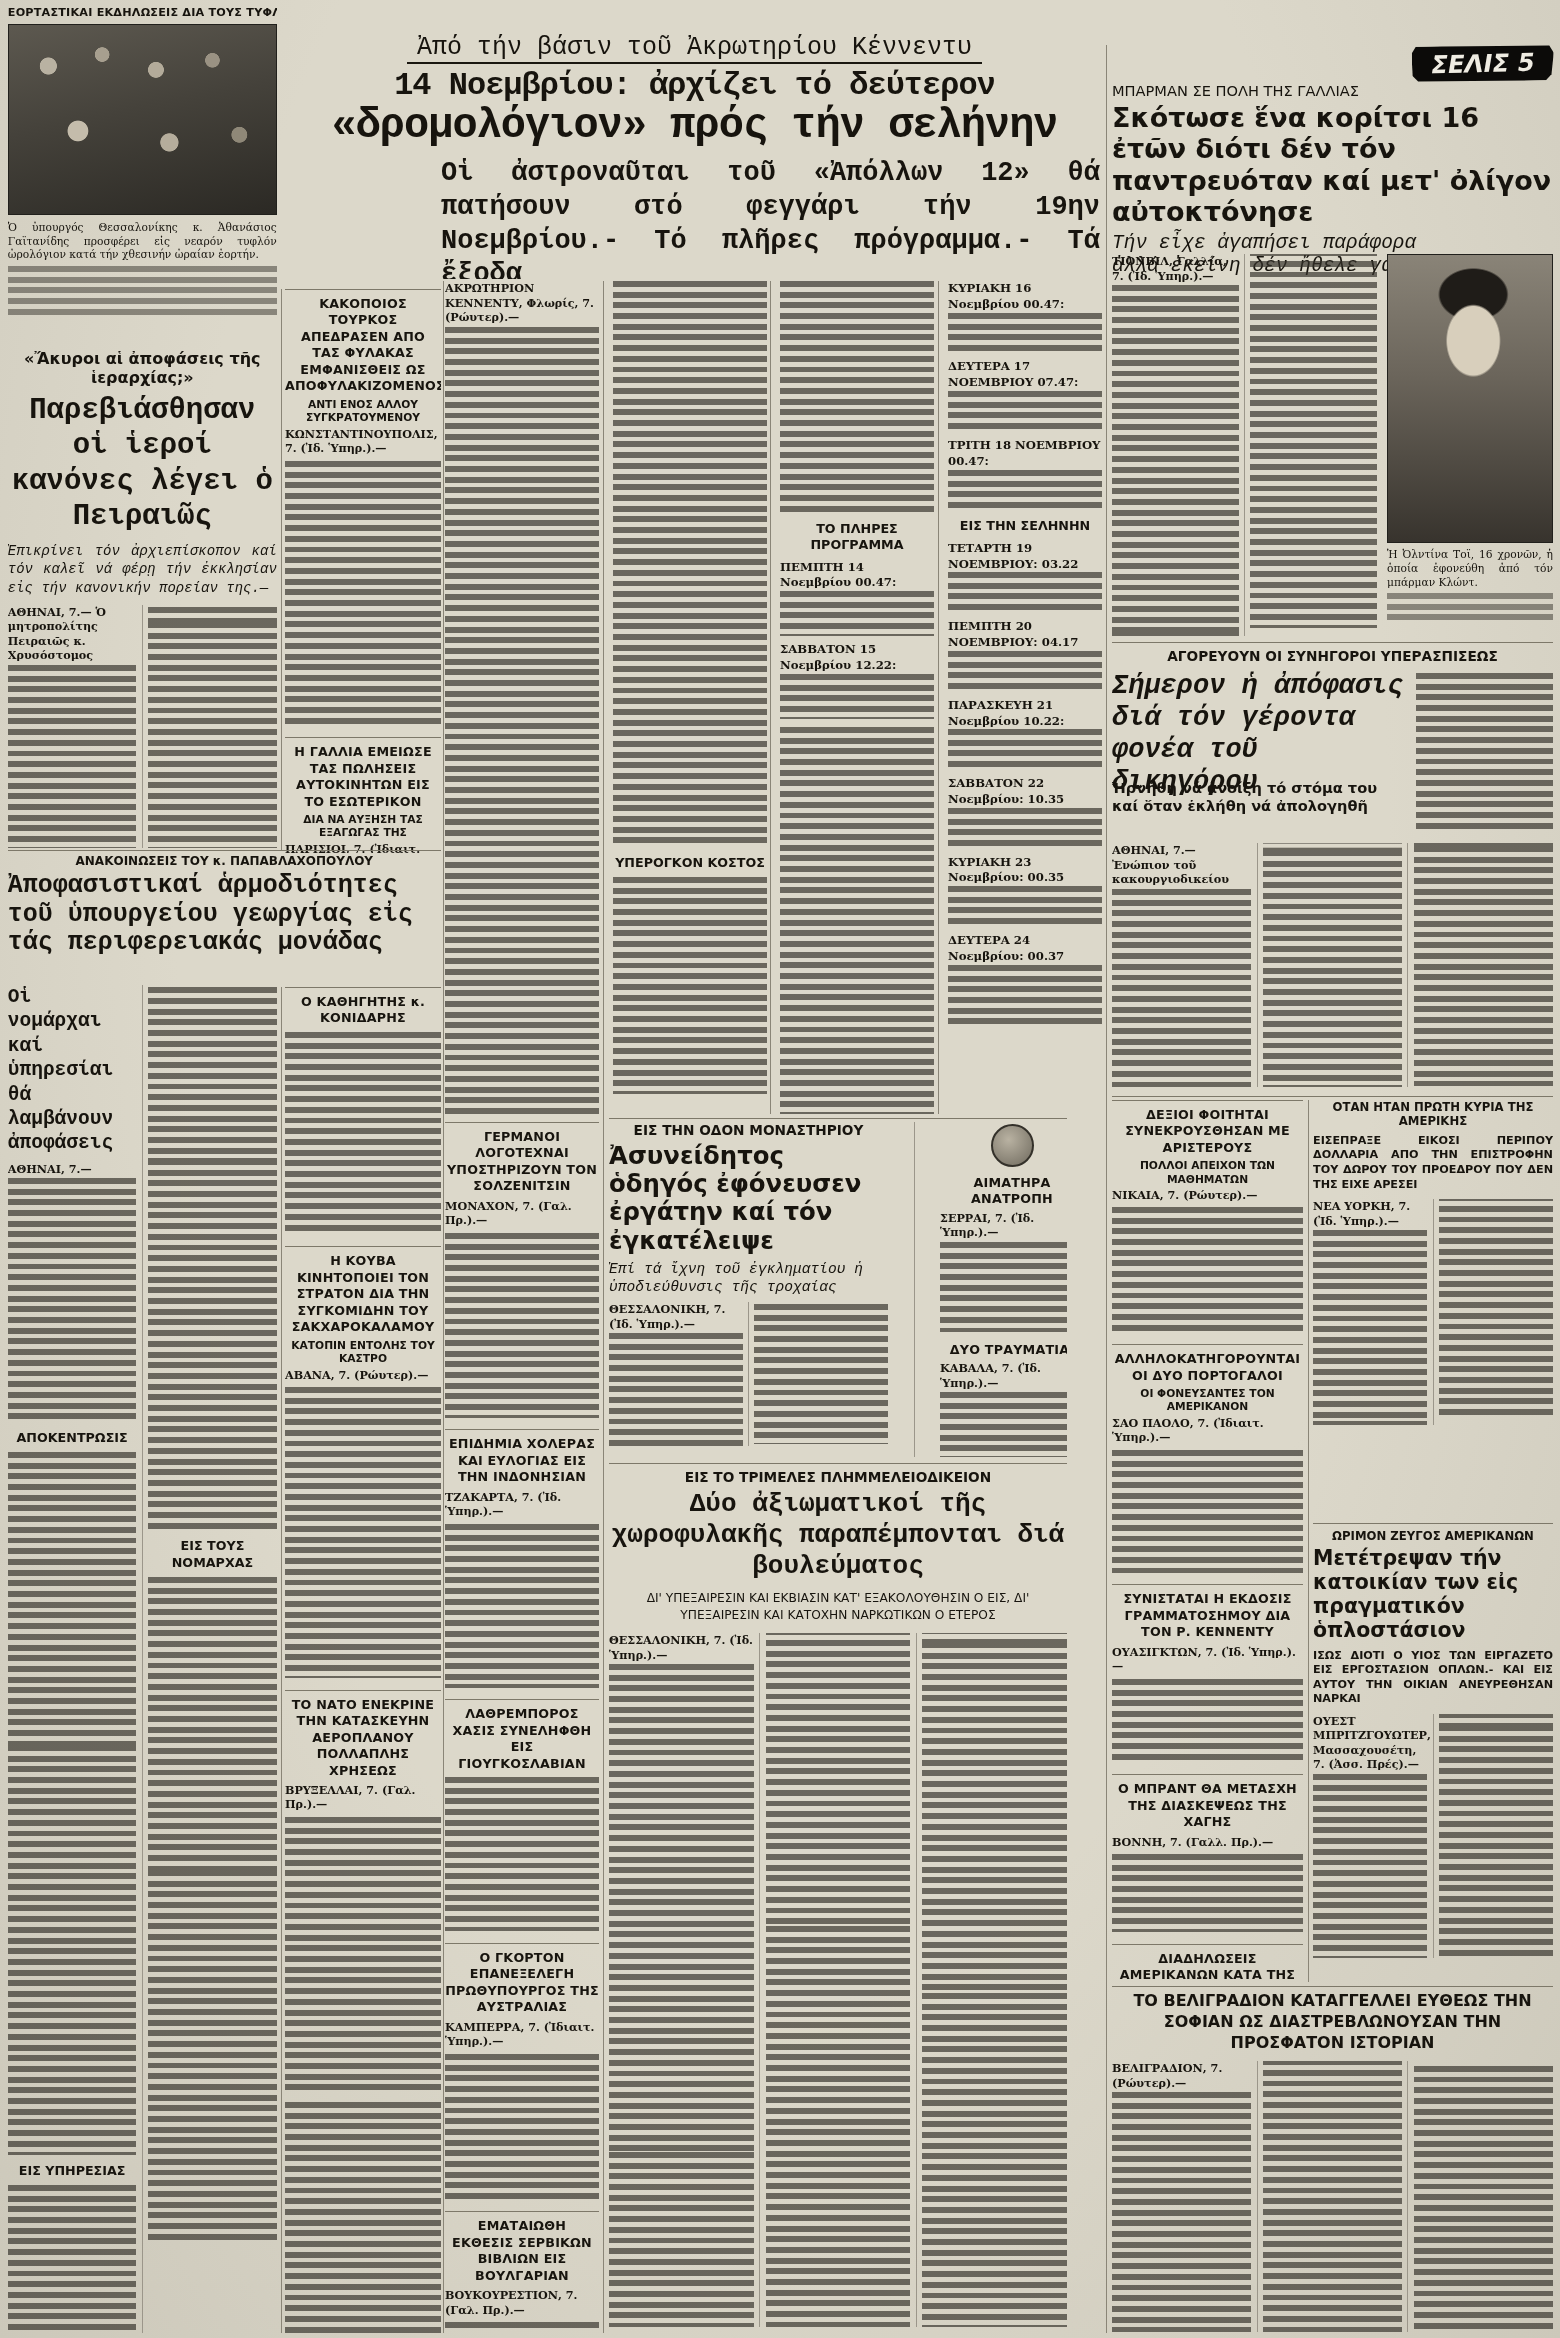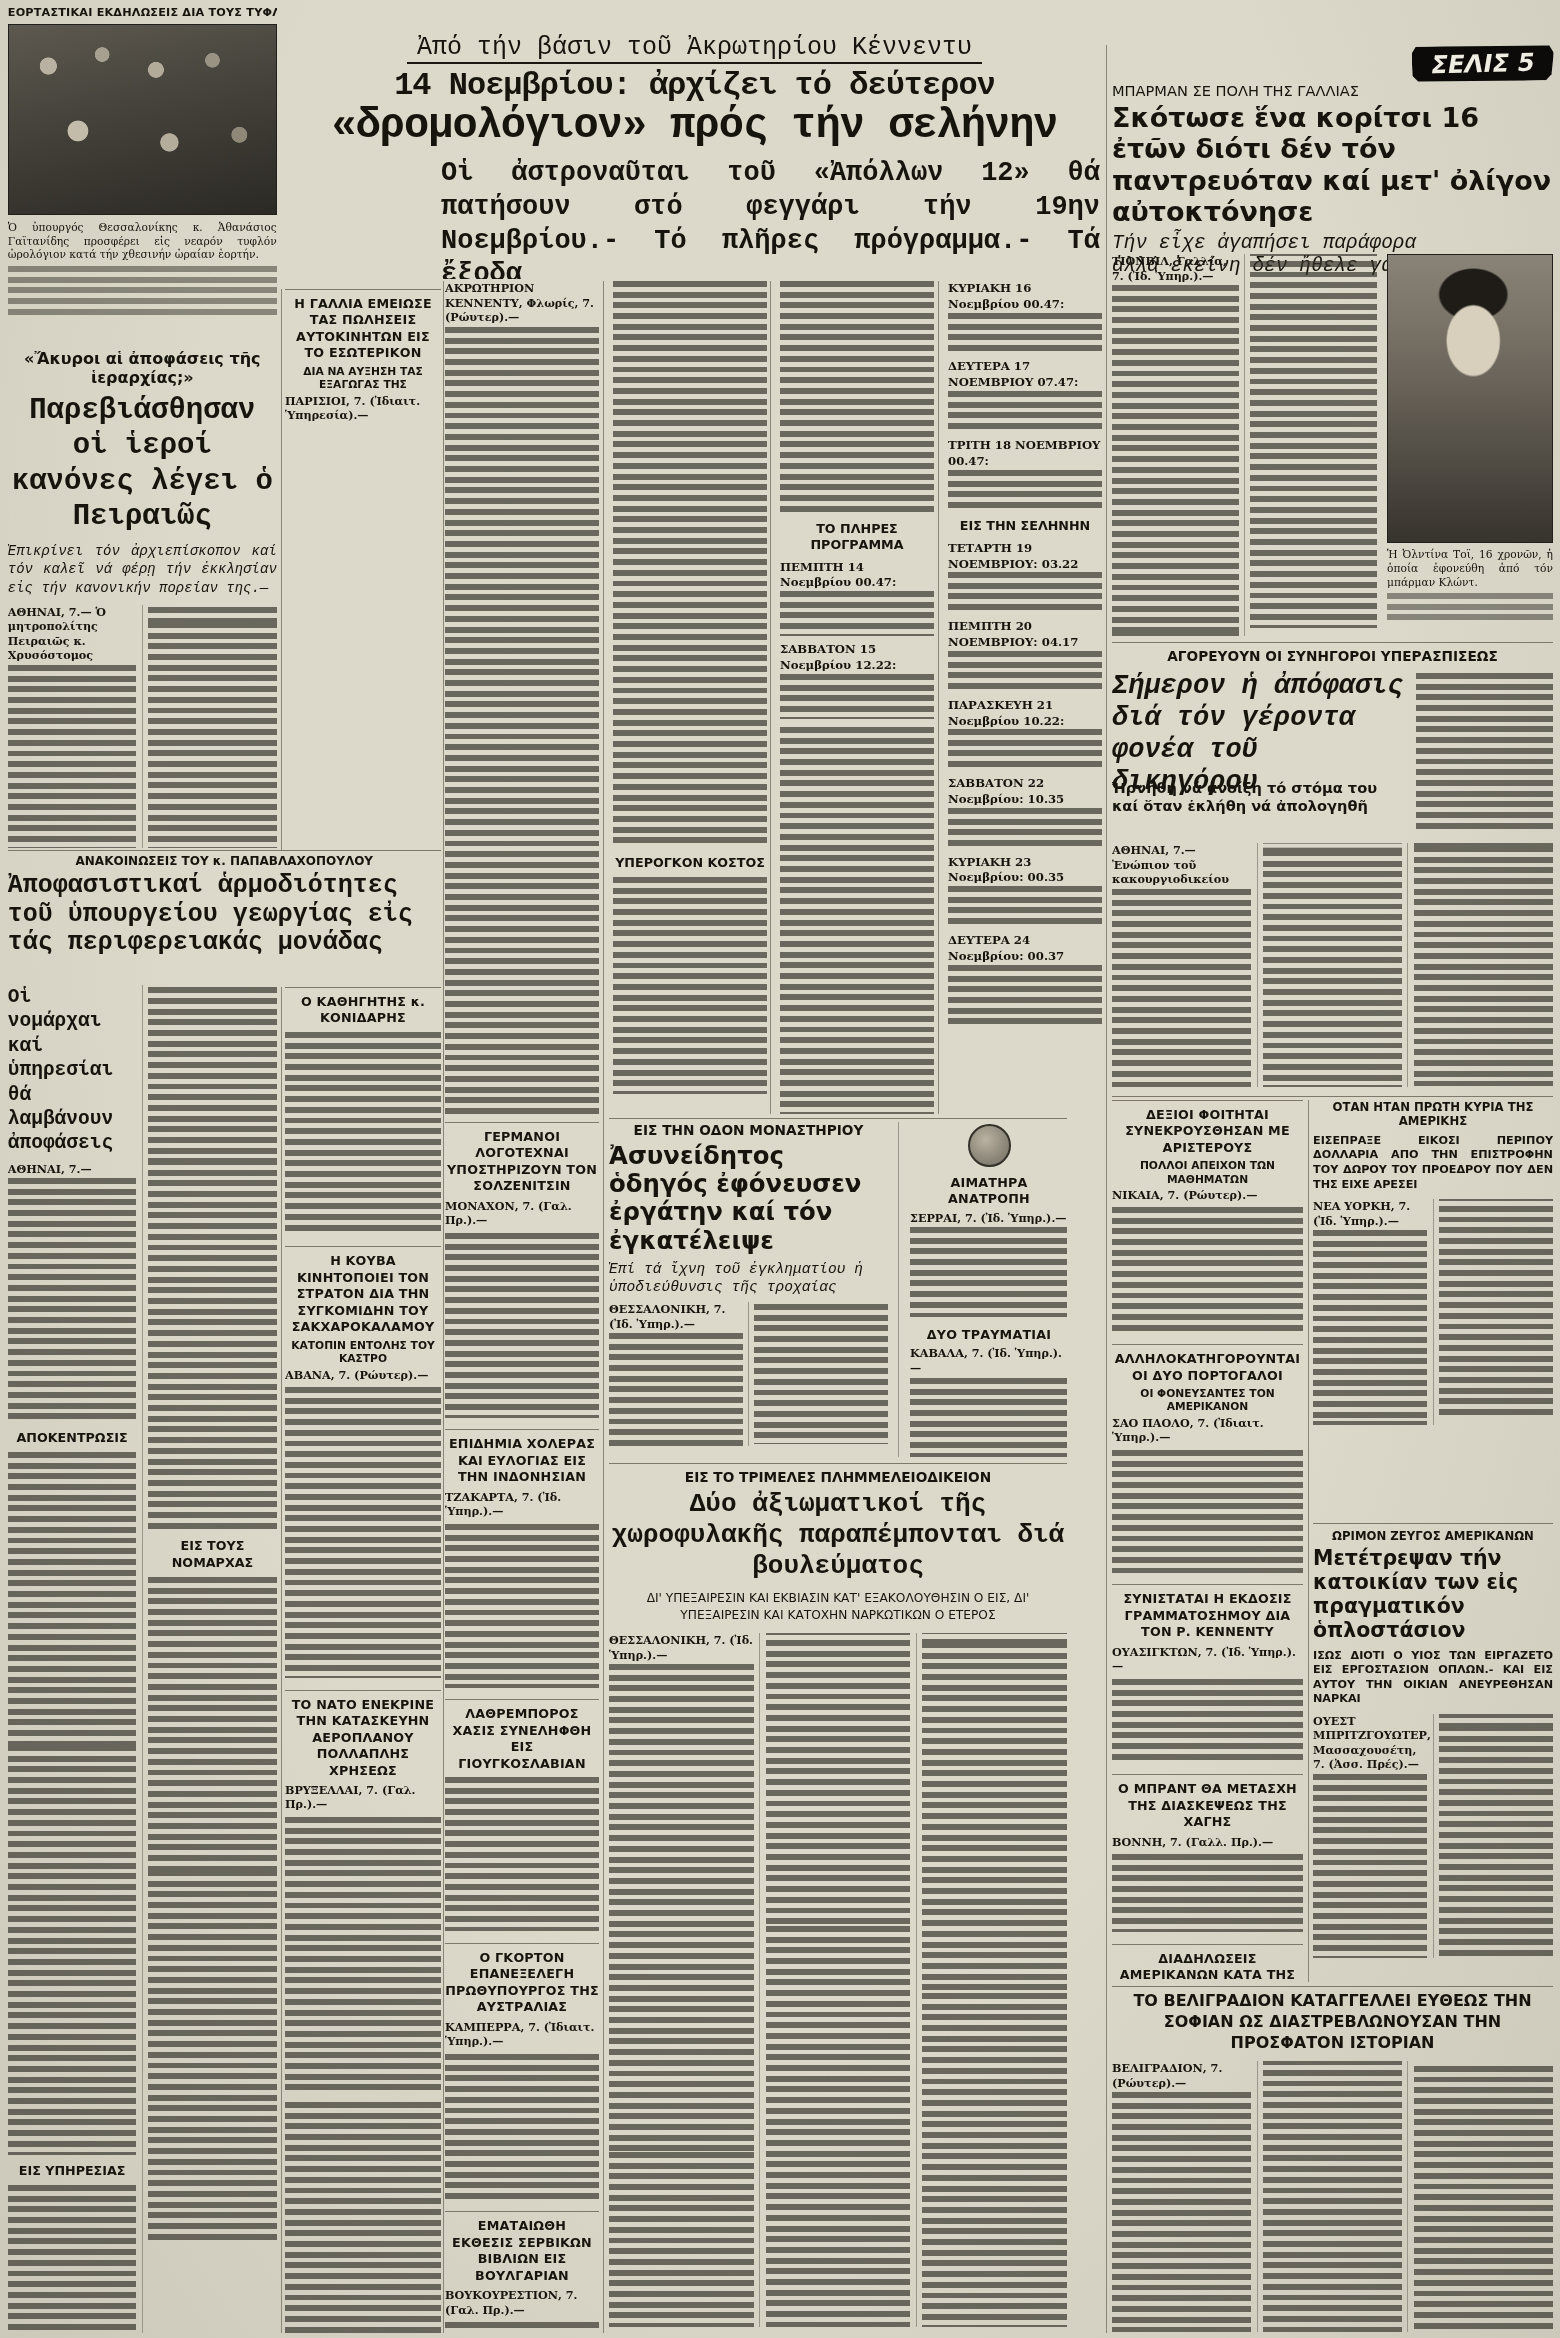--- a/index.html
+++ b/index.html
@@ -116,20 +116,26 @@
       <div class="ft" style="height:322px"></div>
       <div class="ft" style="height:371px"></div>
       <div class="xhead">ΕΙΣ ΤΟΥΣ ΝΟΜΑΡΧΑΣ</div>
       <div class="ft" style="height:293px"></div>
       <div class="ft" style="height:371px"></div>
     </div>
   </section>
 
   <section class="abs" style="left:285px;top:289px;width:156px;height:564px">
     <article class="brief">
+      <h4 class="bhead">ΚΑΚΟΠΟΙΟΣ ΤΟΥΡΚΟΣ ΑΠΕΔΡΑΣΕΝ ΑΠΟ ΤΑΣ ΦΥΛΑΚΑΣ ΕΜΦΑΝΙΣΘΕΙΣ ΩΣ ΑΠΟΦΥΛΑΚΙΖΟΜΕΝΟΣ</h4>
+      <div class="bsub">ΑΝΤΙ ΕΝΟΣ ΑΛΛΟΥ ΣΥΓΚΡΑΤΟΥΜΕΝΟΥ</div>
+      <p class="dl">ΚΩΝΣΤΑΝΤΙΝΟΥΠΟΛΙΣ, 7. (Ἰδ. Ὑπηρ.).—</p>
+      <div class="ft" style="height:265px"></div>
+    </article>
+    <article class="brief">
       <h4 class="bhead">Η ΓΑΛΛΙΑ ΕΜΕΙΩΣΕ ΤΑΣ ΠΩΛΗΣΕΙΣ ΑΥΤΟΚΙΝΗΤΩΝ ΕΙΣ ΤΟ ΕΣΩΤΕΡΙΚΟΝ</h4>
       <div class="bsub">ΔΙΑ ΝΑ ΑΥΞΗΣΗ ΤΑΣ ΕΞΑΓΩΓΑΣ ΤΗΣ</div>
       <p class="dl">ΠΑΡΙΣΙΟΙ, 7. (Ἰδιαιτ. Ὑπηρεσία).—</p>
 
     </article>
   </section>
 
   <section class="abs" style="left:285px;top:987px;width:156px;height:1346px">
     <article class="brief">
       <h4 class="bhead">Ο ΚΑΘΗΓΗΤΗΣ κ. ΚΟΝΙΔΑΡΗΣ</h4>
@@ -222,21 +228,21 @@
     <div class="abs" style="left:0;top:0;width:279px;height:335px">
       <div class="kick" style="font-size:13.7px">ΕΙΣ ΤΗΝ ΟΔΟΝ ΜΟΝΑΣΤΗΡΙΟΥ</div>
       <h2 class="sanshead" style="font-size:24.4px;line-height:1.16;margin-top:3.9px">Ἀσυνείδητος ὁδηγός ἐφόνευσεν ἐργάτην καί τόν ἐγκατέλειψε</h2>
       <p class="serifhead" style="font-style:italic;font-size:14.6px;line-height:1.25;margin-top:4.9px">Ἐπί τά ἴχνη τοῦ ἐγκληματίου ἡ ὑποδιεύθυνσις τῆς τροχαίας</p>
       <div class="cols2" style="height:144px;margin-top:5.9px">
         <p class="dl">ΘΕΣΣΑΛΟΝΙΚΗ, 7. (Ἰδ. Ὑπηρ.).—</p>
         <div class="ft" style="height:115px"></div>
         <div class="ft" style="height:140px"></div>
       </div>
     </div>
-    <div class="abs" style="left:289px;top:0;width:170px;height:335px;border-left:1px solid #9b968a;padding-left:11px">
+    <div class="abs" style="left:305px;top:0;width:170px;height:335px;border-left:1px solid #9b968a;padding-left:25px">
       <div class="orn"></div>
       <article>
         <h4 class="bhead">ΑΙΜΑΤΗΡΑ ΑΝΑΤΡΟΠΗ</h4>
         <p class="dl" style="margin-top:2.9px">ΣΕΡΡΑΙ, 7. (Ἰδ. Ὑπηρ.).—</p>
         <div class="ft" style="height:90px"></div>
       </article>
       <article style="margin-top:9.8px">
         <h4 class="bhead">ΔΥΟ ΤΡΑΥΜΑΤΙΑΙ</h4>
         <p class="dl" style="margin-top:2.9px">ΚΑΒΑΛΑ, 7. (Ἰδ. Ὑπηρ.).—</p>
         <div class="ft" style="height:90px"></div>

